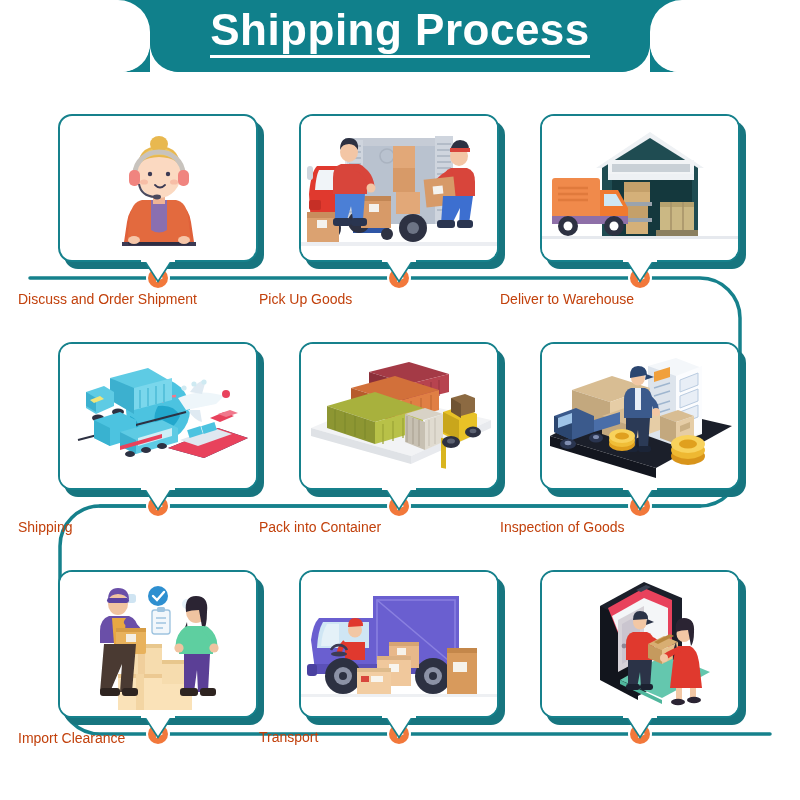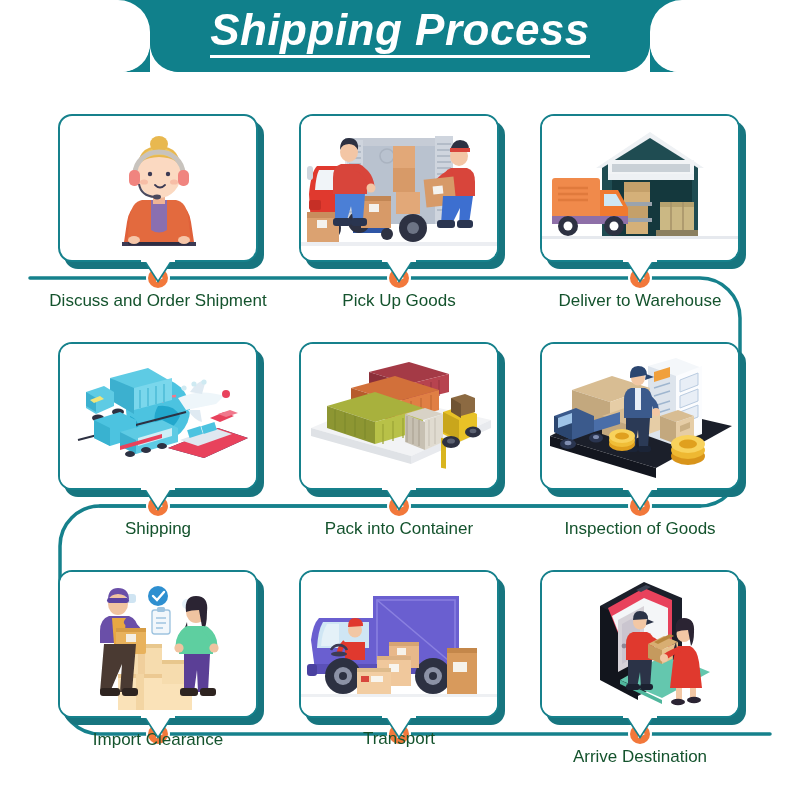--- a/index.html
+++ b/index.html
@@ -5,21 +5,21 @@
   html,body{margin:0;padding:0;}
   body{
     width:800px;height:800px;
     background:#ffffff;
     font-family:"Liberation Sans","DejaVu Sans",sans-serif;
     overflow:hidden;position:relative;
   }
   .stage{position:absolute;left:0;top:0;width:800px;height:800px;}
 
   
-  .banner-wrap{position:absolute;left:0;top:0;width:676px;height:70px;font-style:italic;}
+  .banner-wrap{position:absolute;left:0;top:0;width:676px;height:70px;}
   .banner-svg{position:absolute;left:0;top:0;}
   .banner-title{
     position:absolute;left:0;top:0;width:800px;height:70px;
     display:flex;align-items:center;justify-content:center;
     color:#ffffff;font-size:44px;font-weight:700;letter-spacing:.5px;
     padding-bottom:4px;box-sizing:border-box;
   }
   .banner-title span{
     border-bottom:3px solid #ffffff;padding-bottom:3px;line-height:1.02;
   }
@@ -67,22 +67,22 @@
     box-shadow:0 0 0 2px #ffffff;
   }
   .node .play{
     width:0;height:0;border-top:4.5px solid transparent;
     border-bottom:4.5px solid transparent;border-left:7px solid #ffffff;
     margin-left:2px;
   }
 
   
   .step-label{
-    position:absolute;width:280px;margin-left:-140px;text-align:center;
-    font-size:17px;color:#14532d;white-space:nowrap;
+    position:absolute;width:280px;margin-left:-140px;
+    font-size:14px;color:#c2410c;white-space:nowrap;
   }
 </style>
 </head>
 <body>
 
 <div class="stage">
 
   <div class="banner-wrap">
     <svg class="banner-svg" width="800" height="72" viewBox="0 0 800 72">
       <path d="M150,0 L650,0 L650,72 L150,72 Z M150,0 L150,72 L150,72 Z" fill="none"></path>
@@ -700,15 +700,14 @@
         <ellipse cx="152" cy="128" rx="7" ry="3.2" fill="#2b2433"></ellipse>
       </svg>
     </div>
     <div class="card-tail-border"></div>
     <div class="card-tail"></div>
     <div class="card-tail-cover"></div>
   </div>
   <div class="node" style="left:640px;top:734px;">
     <span class="play"></span>
   </div>
-  <div class="step-label" style="left:640px;top:747px;">Arrive Destination</div>
 
 </div>
 
 </body></html>

